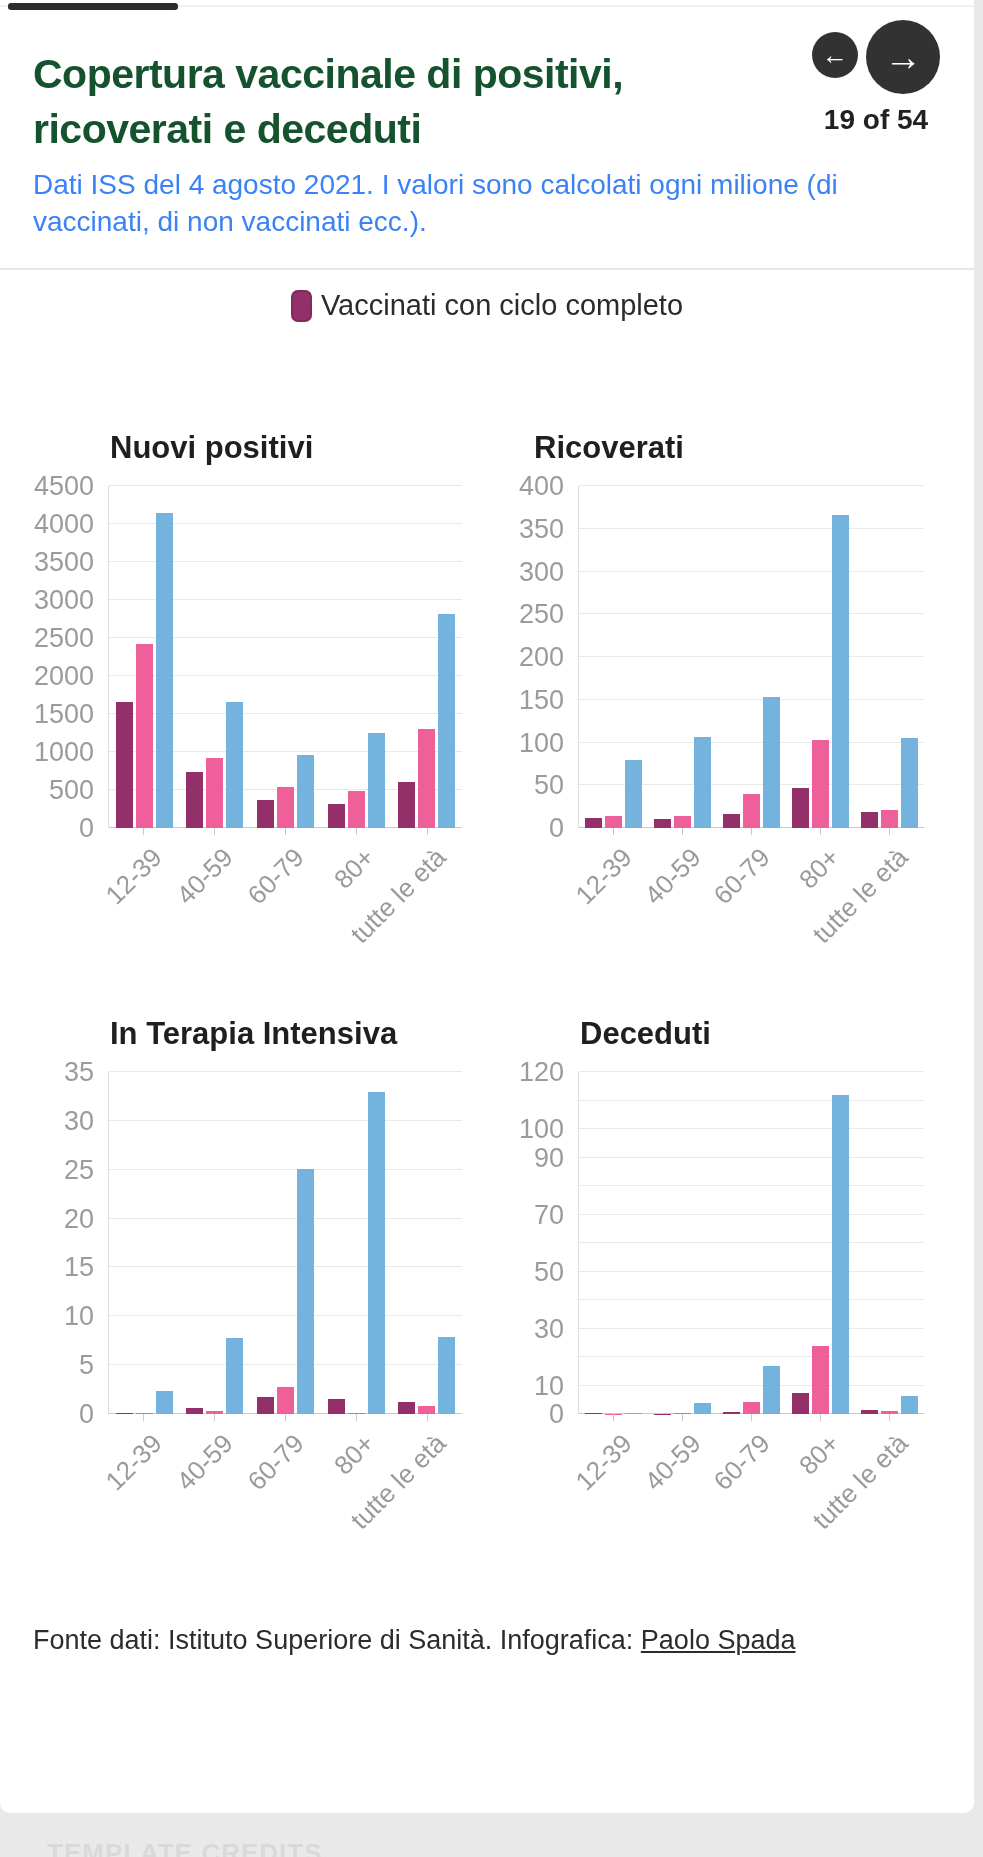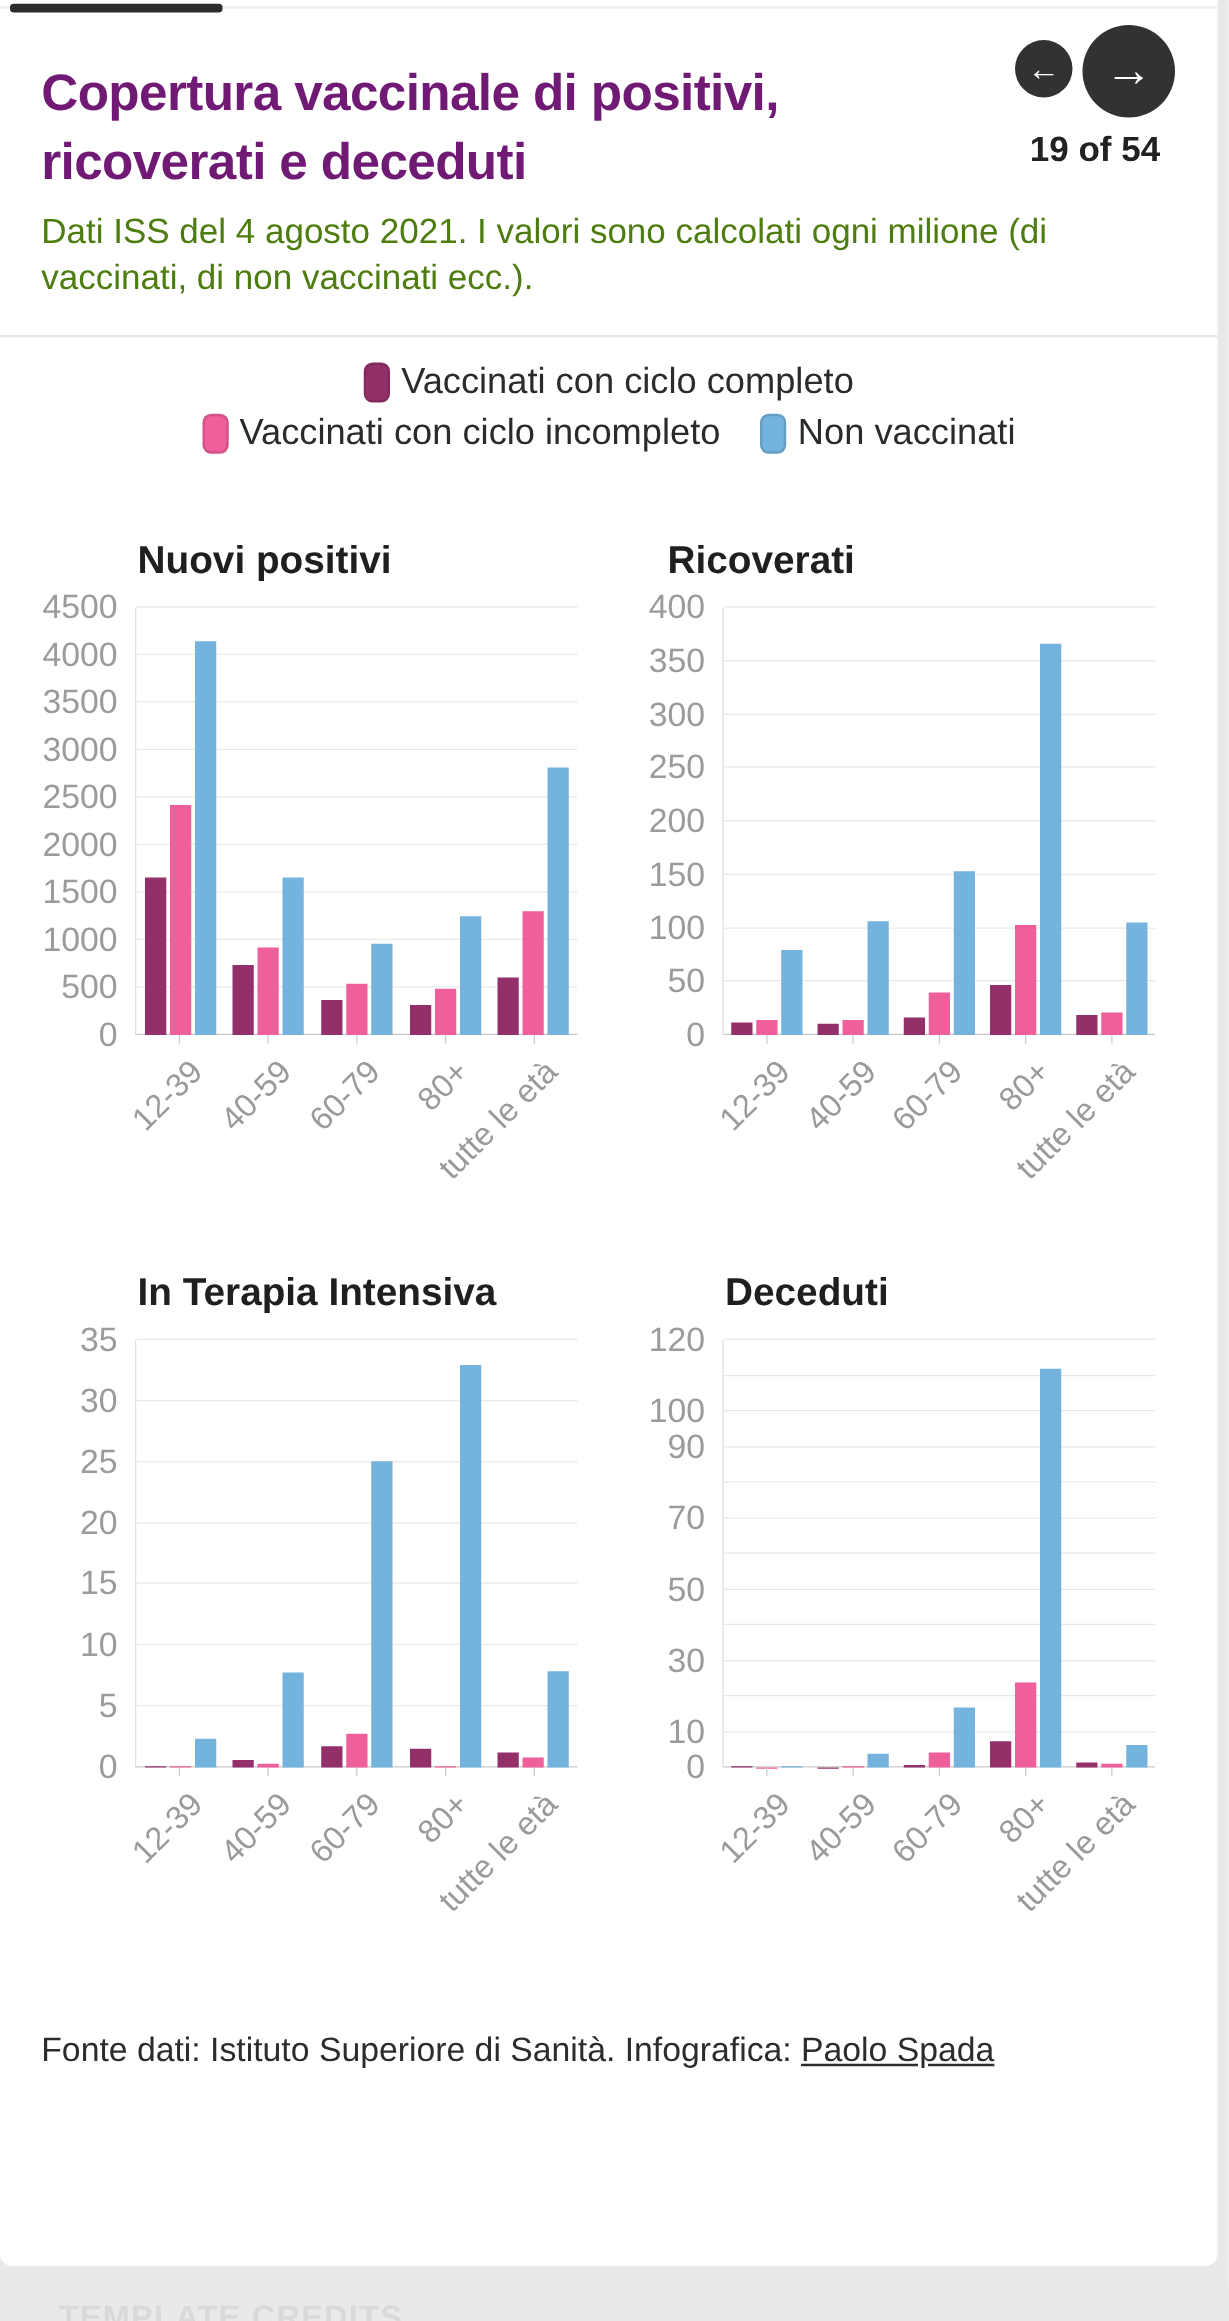--- a/index.html
+++ b/index.html
@@ -7,30 +7,30 @@
         font-family:"Liberation Sans", sans-serif;}
   .card{position:absolute;left:0;top:0;width:974px;height:1813px;background:#ffffff;
         border-radius:0 0 10px 10px;}
 
   
   .progress-track{position:absolute;left:0;top:5px;width:100%;height:2px;background:#f1f1f1;}
   .progress-bar{position:absolute;left:8px;top:3px;width:170px;height:7px;background:#2c2c2c;border-radius:3px;}
 
   
   .page-title{position:absolute;left:33px;top:20px;width:755px;font-size:41px;font-weight:700;
-              line-height:1.32;color:#701a75;letter-spacing:-0.5px;}
+              line-height:1.32;color:#14532d;letter-spacing:-0.5px;}
   .nav{position:absolute;top:20px;right:34px;width:128px;height:130px;}
   .nav-btn{border:none;cursor:pointer;color:#ffffff;background:#323232;border-radius:50%;
            display:flex;align-items:center;justify-content:center;padding:0;}
   .btn-prev{position:absolute;left:0;top:12px;width:46px;height:46px;font-size:26px;}
   .btn-next{position:absolute;left:54px;top:0;width:74px;height:74px;font-size:38px;}
   .pagination{position:absolute;left:0;top:84px;width:128px;text-align:center;
               font-size:28px;font-weight:700;color:#212121;}
 
-  .subtitle{position:absolute;left:33px;top:138px;width:880px;font-size:28px;line-height:1.33;color:#4d7c0f;}
+  .subtitle{position:absolute;left:33px;top:138px;width:880px;font-size:28px;line-height:1.33;color:#3b82f6;}
 
   .divider{position:absolute;left:0;top:268px;width:100%;height:2px;background:#e8e8e8;}
 
   
   .legend{position:absolute;left:0;top:289px;width:100%;display:flex;flex-direction:column;
           align-items:center;gap:8px;}
   .legend-row{display:flex;gap:32px;}
   .legend-item{display:flex;align-items:center;gap:9px;font-size:29px;color:#2b2b2b;}
   .swatch{width:21px;height:32px;border-radius:7px;box-shadow:inset 0 0 0 2px rgba(0,0,0,0.12);}
 
@@ -88,30 +88,20 @@
 
     <div class="divider"></div>
 
     <div class="legend">
       <div class="legend-row" id="legend-row-1">
           <div class="legend-item">
             <span class="swatch" style="background: rgb(148, 48, 105);"></span>
             <span>Vaccinati con ciclo completo</span>
           </div>
         </div>
-      <div class="legend-row" id="legend-row-2">
-          <div class="legend-item">
-            <span class="swatch" style="background: rgb(239, 95, 154);"></span>
-            <span>Vaccinati con ciclo incompleto</span>
-          </div>
-          <div class="legend-item">
-            <span class="swatch" style="background: rgb(116, 179, 222);"></span>
-            <span>Non vaccinati</span>
-          </div>
-        </div>
     </div>
 
     <div class="charts" id="charts">
         <div class="chart-block">
           <h2 class="chart-title" style="margin: 0px 0px 20px 90px;">Nuovi positivi</h2>
           <div class="chart-area">
             <div class="yaxis">
               <span class="ytick" style="bottom: 0%;">0</span>
               <span class="ytick" style="bottom: 11.1111%;">500</span>
               <span class="ytick" style="bottom: 22.2222%;">1000</span>

